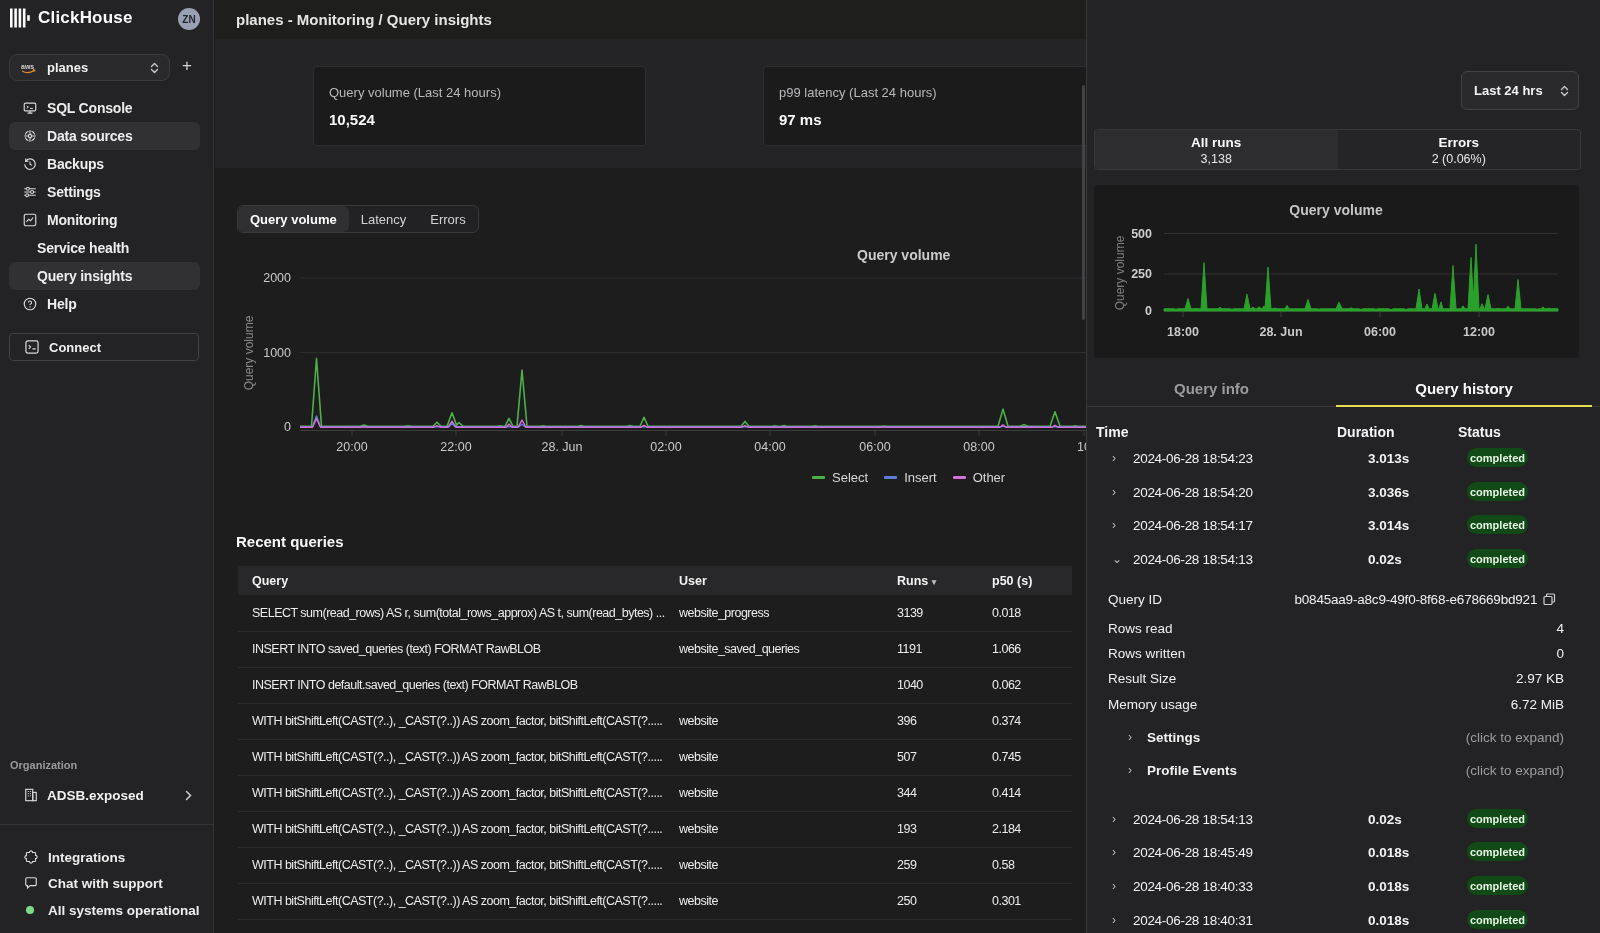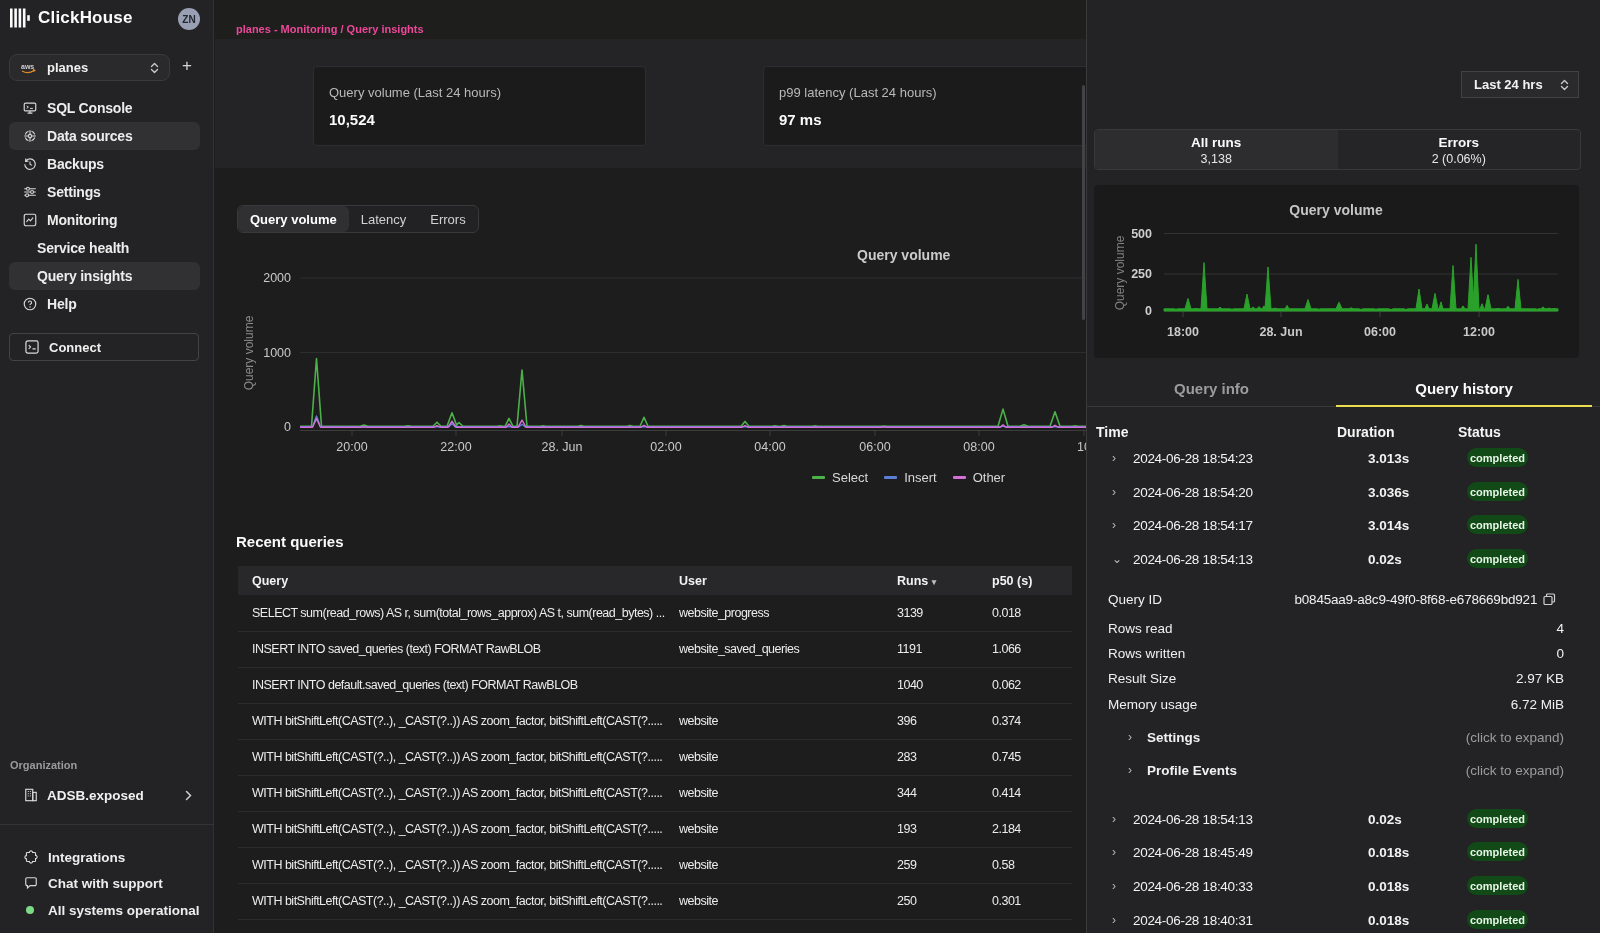--- a/index.html
+++ b/index.html
@@ -41,21 +41,21 @@
 .orgrow .chev { margin-left:auto; margin-right:8px; color:#cfcfcf; }
 .sidediv { position:absolute; left:0; top:824px; width:214px; height:1px; background:#343436; }
 .botrow { position:absolute; left:9px; width:205px; height:26px; display:flex; align-items:center;
   font-size:13.5px; font-weight:bold; color:#ededed; white-space:nowrap; }
 .botrow .ic { width:14px; height:14px; margin-left:15px; margin-right:10px; color:#d9d9d9;}
 .dotgreen { width:8px; height:8px; border-radius:50%; background:#7ed987; margin-left:17px; margin-right:14px; }
 
 
 #main { position:absolute; left:215px; top:0; width:872px; height:933px; background:#1d1d1e; }
 #topbar { position:absolute; left:0; top:0; width:872px; height:39px; background:#1e1e1d; }
-#topbar .t { position:absolute; left:21px; top:23px; font-size:11px; font-weight:bold; color:#ec4899; }
+#topbar .t { position:absolute; left:21px; top:11px; font-size:15px; font-weight:bold; color:#e5e5e5; }
 #band { position:absolute; left:0; top:39px; width:872px; height:129px; background:#242427; }
 .statcard { position:absolute; top:27px; height:80px; background:#1b1b1c; border:1px solid #2e2e30; border-radius:4px; }
 .statcard .lb { position:absolute; left:15px; top:18px; font-size:13px; color:#b9b9bb; }
 .statcard .vl { position:absolute; left:15px; top:44px; font-size:15px; font-weight:bold; color:#fbfbfb; }
 #c1 { left:98px; width:333px; }
 #c2 { left:548px; width:334px; }
 
 #charttabs { position:absolute; left:22px; top:205px; height:28px; display:flex;
   border:1px solid #39393b; border-radius:6px; overflow:hidden; background:#222224;}
 #charttabs .tb { height:26px; display:flex; align-items:center; padding:0 12px;
@@ -78,22 +78,22 @@
 td { height:36px; border-bottom:1px solid #2c2c2e; padding-left:12px; color:#ececec;
   white-space:nowrap; overflow:hidden; }
 tr td:first-child, tr th:first-child { padding-left:14px; }
 
 
 #panel { position:absolute; left:1086px; top:0; width:514px; height:933px; background:#232325;
   border-left:1px solid #3a3a3c; }
 #phead { position:absolute; left:0; top:0; width:514px; height:56px; border-bottom:1px solid #323234; }
 #phead .t { position:absolute; left:15px; top:18px; font-size:17px; font-weight:bold; color:#fbfbfb; }
 #phead .x { position:absolute; right:20px; top:18px; font-size:15px; color:#e0e0e0; }
-.timesel { position:absolute; left:374px; top:71px; width:118px; height:27px;
-  background:#2a2a2c; border:1px solid #424244; border-radius:0;
+.timesel { position:absolute; left:374px; top:71px; width:118px; height:39px;
+  background:#2a2a2c; border:1px solid #424244; border-radius:6px;
   display:flex; align-items:center; font-size:13px; font-weight:bold; color:#f2f2f2; }
 .timesel .tx { margin-left:12px; }
 .timesel .ud { margin-left:auto; margin-right:9px; color:#c9c9c9;}
 .runstrip { position:absolute; left:7px; top:129px; width:487px; height:41px;
   border:1px solid #39393b; border-radius:4px; background:#252527; display:flex; overflow:hidden;}
 .runstrip .cell { width:50%; text-align:center; padding-top:5px; }
 .runstrip .cell.on { background:#2d2d30; }
 .runstrip .cell .a { font-size:13.5px; font-weight:bold; color:#fafafa; }
 .runstrip .cell .b { font-size:12.5px; color:#e6e6e6; margin-top:2px; }
 #pcard { position:absolute; left:7px; top:185px; width:485px; height:173px; background:#1a1a1b; border-radius:4px; }
@@ -302,21 +302,21 @@
               </tr>
       <tr>
                 <td>WITH bitShiftLeft(CAST(?..), _CAST(?..)) AS zoom_factor, bitShiftLeft(CAST(?.....</td>
                 <td>website</td>
                 <td>396</td>
                 <td>0.374</td>
               </tr>
       <tr>
                 <td>WITH bitShiftLeft(CAST(?..), _CAST(?..)) AS zoom_factor, bitShiftLeft(CAST(?.....</td>
                 <td>website</td>
-                <td>283</td>
+                <td>507</td>
                 <td>0.745</td>
               </tr>
       <tr>
                 <td>WITH bitShiftLeft(CAST(?..), _CAST(?..)) AS zoom_factor, bitShiftLeft(CAST(?.....</td>
                 <td>website</td>
                 <td>344</td>
                 <td>0.414</td>
               </tr>
       <tr>
                 <td>WITH bitShiftLeft(CAST(?..), _CAST(?..)) AS zoom_factor, bitShiftLeft(CAST(?.....</td>

